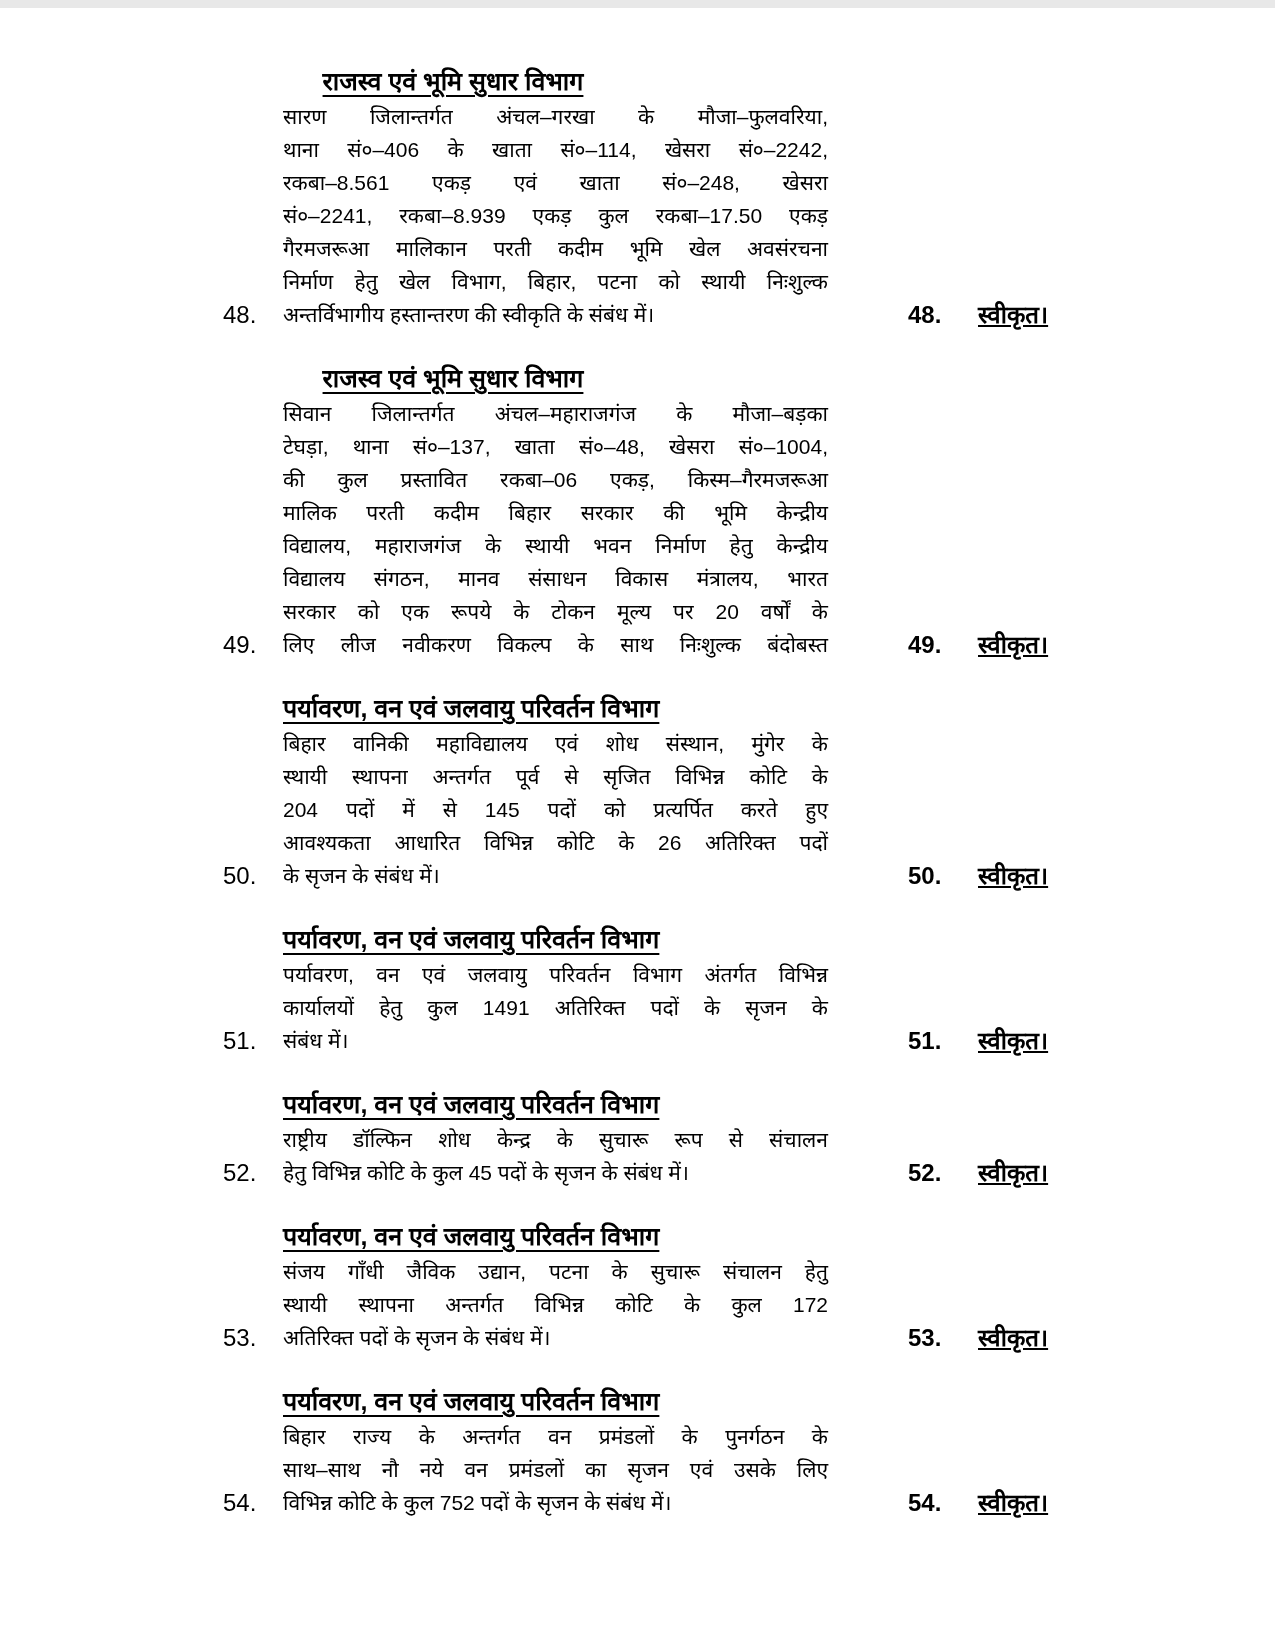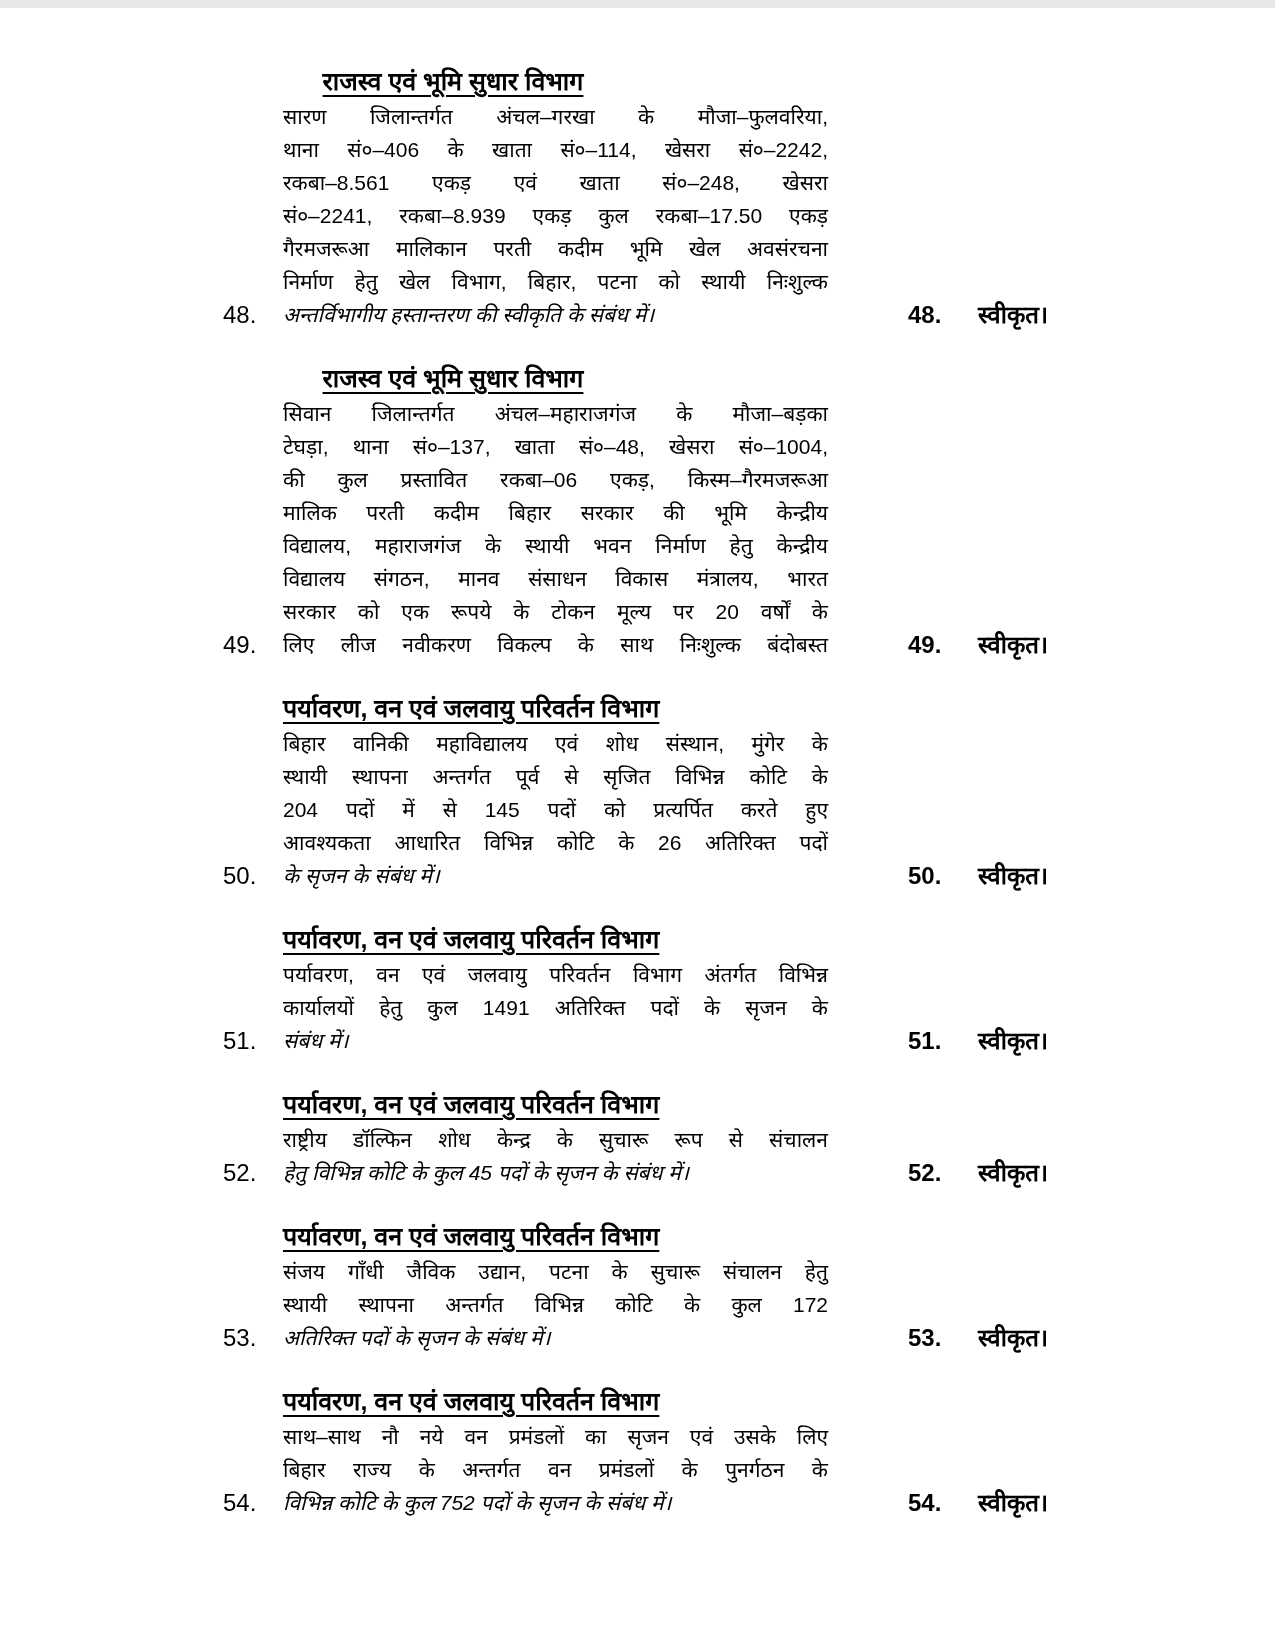--- a/index.html
+++ b/index.html
@@ -44,28 +44,29 @@
     line-height: 33px;
   }
   .item-body { width: 545px; flex: 0 0 545px; }
   .item-body .line {
     font-size: 21px;
     line-height: 33px;
     text-align: justify;
     text-align-last: justify;
     white-space: normal;
   }
-  .item-body .line.last { text-align: left; text-align-last: left; font-style: italic; }
+  .item-body .line.last { text-align: left; text-align-last: left; }
   .gap-col { width: 80px; flex: 0 0 80px; }
   .decision {
     flex: 1 1 auto;
     font-size: 24px;
     line-height: 33px;
     font-weight: bold;
     white-space: nowrap;
+    text-decoration: underline;
   }
   .decision .dnum { display: inline-block; width: 70px; }
 </style>
 </head>
 <body>
 
 <div class="page">
   <div class="doc">
       <section class="decision-section">
         <div class="sec-heading"><span class="underlined">राजस्व एवं भूमि सुधार विभाग</span></div>
@@ -153,22 +154,22 @@
           </div>
           <div class="gap-col"></div>
           <div class="decision"><span class="dnum">53.</span><span class="dtext">स्वीकृत।</span></div>
         </div>
       </section>
       <section class="decision-section">
         <div class="sec-heading"><span class="underlined">पर्यावरण, वन एवं जलवायु परिवर्तन विभाग</span></div>
         <div class="sec-row">
           <div class="item-num">54.</div>
           <div class="item-body">
+            <div class="line">बिहार राज्य के अन्तर्गत वन प्रमंडलों के पुनर्गठन के</div>
             <div class="line">साथ–साथ नौ नये वन प्रमंडलों का सृजन एवं उसके लिए</div>
-            <div class="line">बिहार राज्य के अन्तर्गत वन प्रमंडलों के पुनर्गठन के</div>
             <div class="line last">विभिन्न कोटि के कुल 752 पदों के सृजन के संबंध में।</div>
           </div>
           <div class="gap-col"></div>
           <div class="decision"><span class="dnum">54.</span><span class="dtext">स्वीकृत।</span></div>
         </div>
       </section>
     </div>
 </div>
 
 </body></html>

